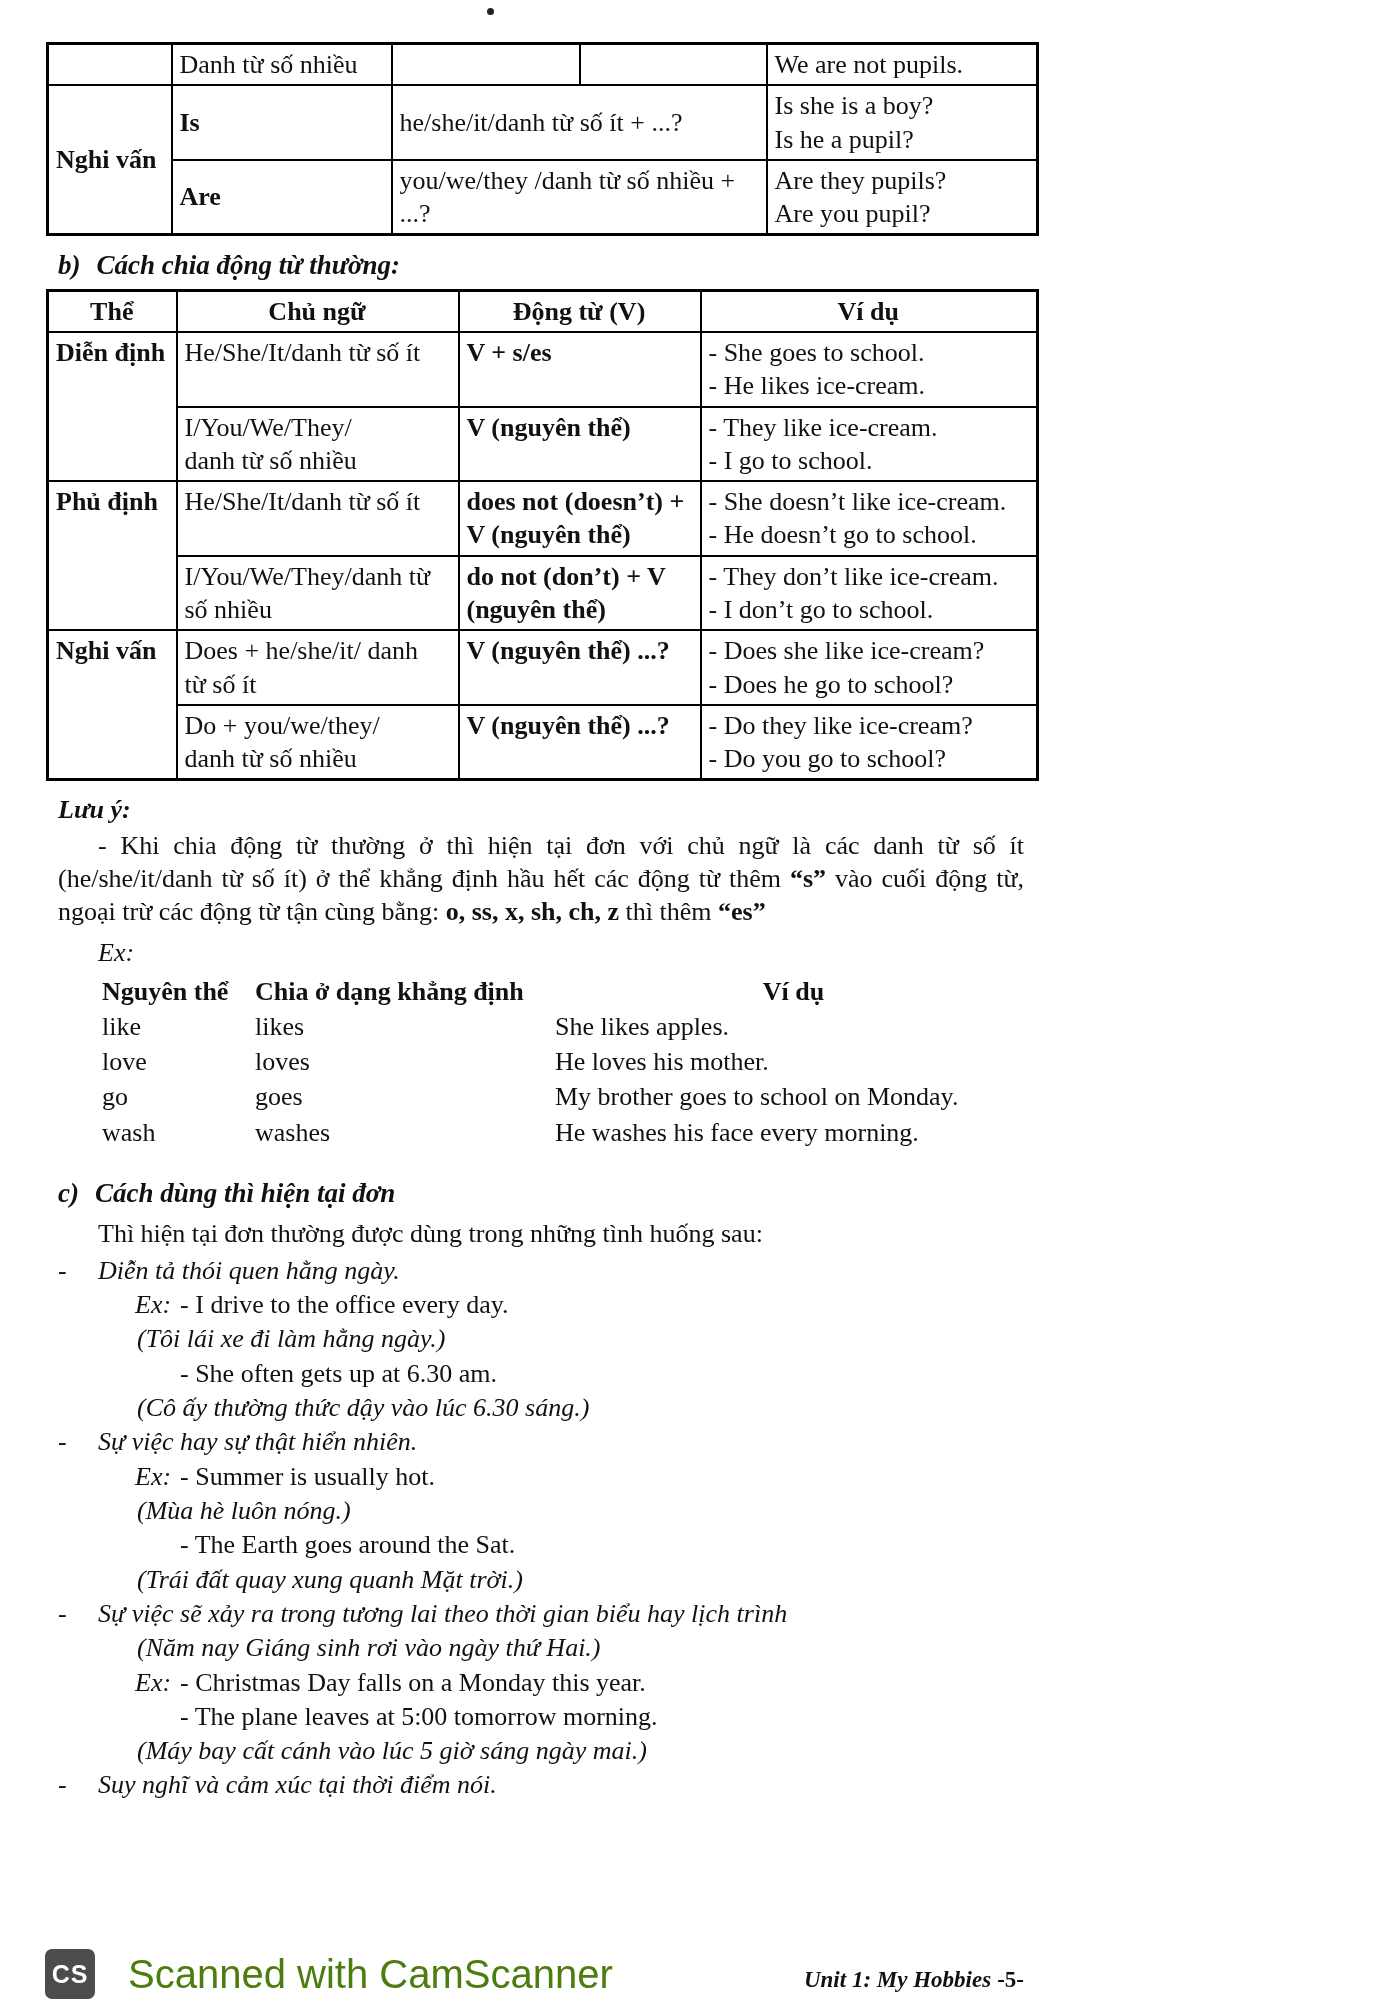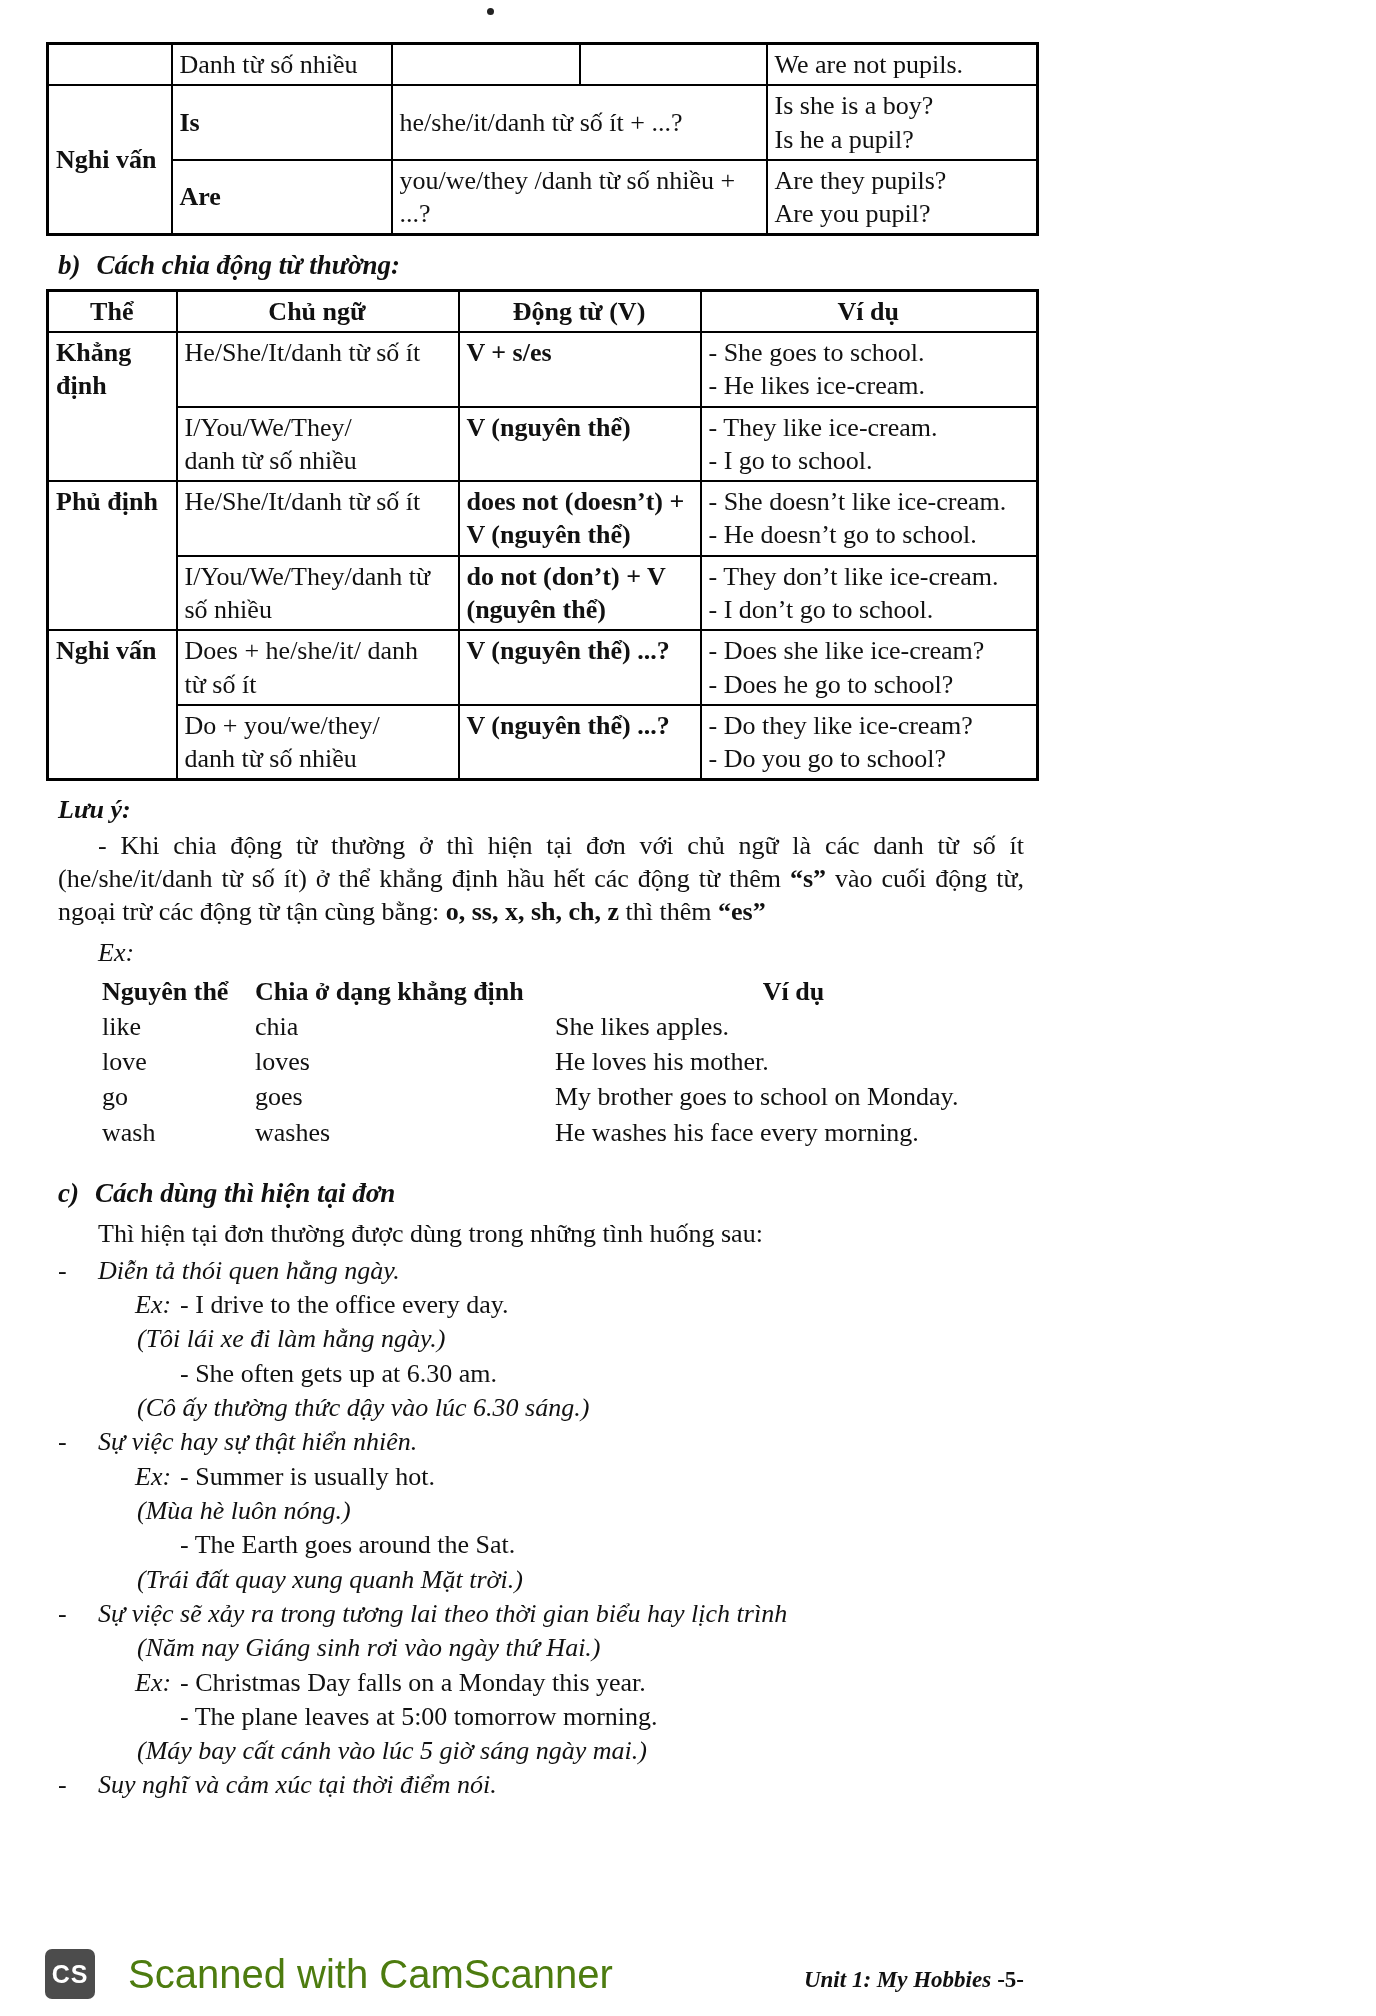--- a/index.html
+++ b/index.html
@@ -116,21 +116,21 @@
           <col style="width:337px">
       </colgroup>
       <tbody>
         <tr>
           <th>Thể</th>
           <th>Chủ ngữ</th>
           <th>Động từ (V)</th>
           <th>Ví dụ</th>
         </tr>
         <tr>
-          <td rowspan="2" class="b center">Khẳng định</td>
+          <td rowspan="2" class="b center">Diễn định</td>
           <td class="pre">He/She/It/danh từ số ít</td>
           <td class="b pre">V + s/es</td>
           <td class="pre">- She goes to school.
 - He likes ice-cream.</td>
         </tr>
         <tr>
           <td class="pre">I/You/We/They/
 danh từ số nhiều</td>
           <td class="b pre">V (nguyên thể)</td>
           <td class="pre">- They like ice-cream.
@@ -181,21 +181,21 @@
           <col>
         </colgroup>
       <tbody>
         <tr>
           <th>Nguyên thể</th>
           <th>Chia ở dạng khẳng định</th>
           <th class="center">Ví dụ</th>
         </tr>
         <tr>
           <td>like</td>
-          <td>chia</td>
+          <td>likes</td>
           <td>She likes apples.</td>
         </tr>
         <tr>
           <td>love</td>
           <td>loves</td>
           <td>He loves his mother.</td>
         </tr>
         <tr>
           <td>go</td>
           <td>goes</td>

